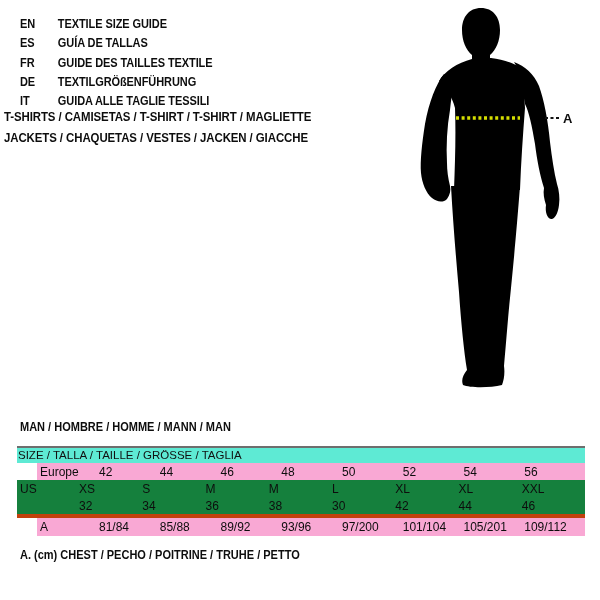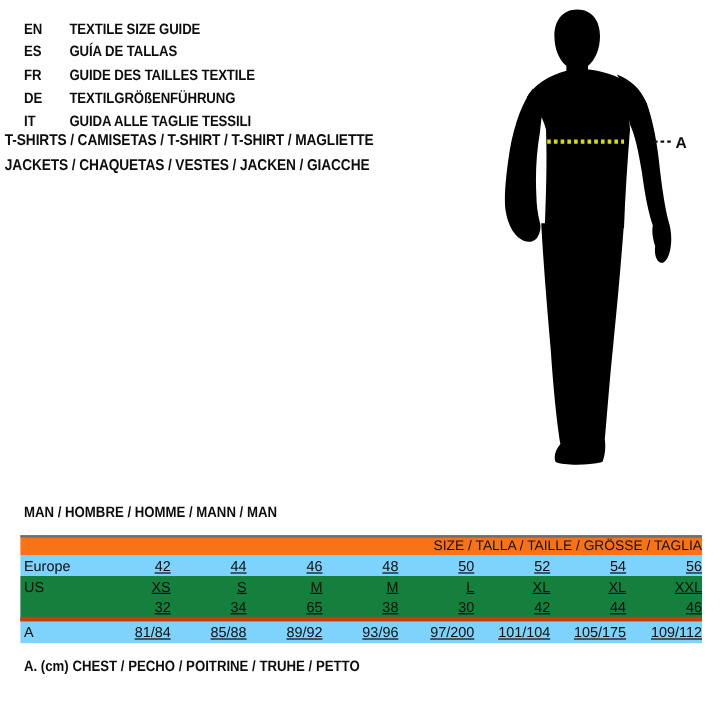--- a/index.html
+++ b/index.html
@@ -20,28 +20,28 @@
 
   
   .figure{position:absolute;left:410px;top:0;width:190px;height:400px;}
 
   
   .section-heading{position:absolute;left:20px;top:420px;font-size:12.5px;font-weight:700;}
 
   
   .size-table{position:absolute;left:17px;top:446px;width:568px;font-size:12px;}
   .t-header{
-    background:#f97316;border-top:2px solid #6e6e6e;height:15px;line-height:15px;
-    padding-left:1px;font-size:11.5px;color:#111;text-align:right;
+    background:#5eead4;border-top:2px solid #6e6e6e;height:15px;line-height:15px;
+    padding-left:1px;font-size:11.5px;color:#111;
   }
   .trow{display:grid;grid-template-columns:62px repeat(8,1fr);align-items:center;height:17px;}
-  .trow.white{background:#7dd3fc;}
+  .trow.white{background:#f9a8d4;margin-left:20px;}
   .band{background:#15803d;border-bottom:4px solid #c2410c;}
   .tlabel{text-align:left;padding-left:3px;}
-  .tcell{text-align:right;text-decoration:underline;}
+  .tcell{text-align:left;}
   .trow.last{height:18px;}
 
   
   .footnote{position:absolute;left:20px;top:548px;font-size:12.5px;font-weight:700;}
 </style>
 </head>
 <body>
 
 <div class="lang-list condensed">
   <div class="lang-row">
@@ -115,35 +115,35 @@
       <div class="tcell">M</div>
       <div class="tcell">L</div>
       <div class="tcell">XL</div>
       <div class="tcell">XL</div>
       <div class="tcell">XXL</div>
     </div>
     <div class="trow">
       <div class="tlabel"></div>
       <div class="tcell">32</div>
       <div class="tcell">34</div>
-      <div class="tcell">65</div>
+      <div class="tcell">36</div>
       <div class="tcell">38</div>
       <div class="tcell">30</div>
       <div class="tcell">42</div>
       <div class="tcell">44</div>
       <div class="tcell">46</div>
     </div>
   </div>
 
   <div class="trow white last">
     <div class="tlabel">A</div>
     <div class="tcell">81/84</div>
     <div class="tcell">85/88</div>
     <div class="tcell">89/92</div>
     <div class="tcell">93/96</div>
     <div class="tcell">97/200</div>
     <div class="tcell">101/104</div>
-    <div class="tcell">105/175</div>
+    <div class="tcell">105/201</div>
     <div class="tcell">109/112</div>
   </div>
 </div>
 
 <div class="footnote condensed">A. (cm) CHEST / PECHO / POITRINE / TRUHE / PETTO</div>
 
 </body></html>

